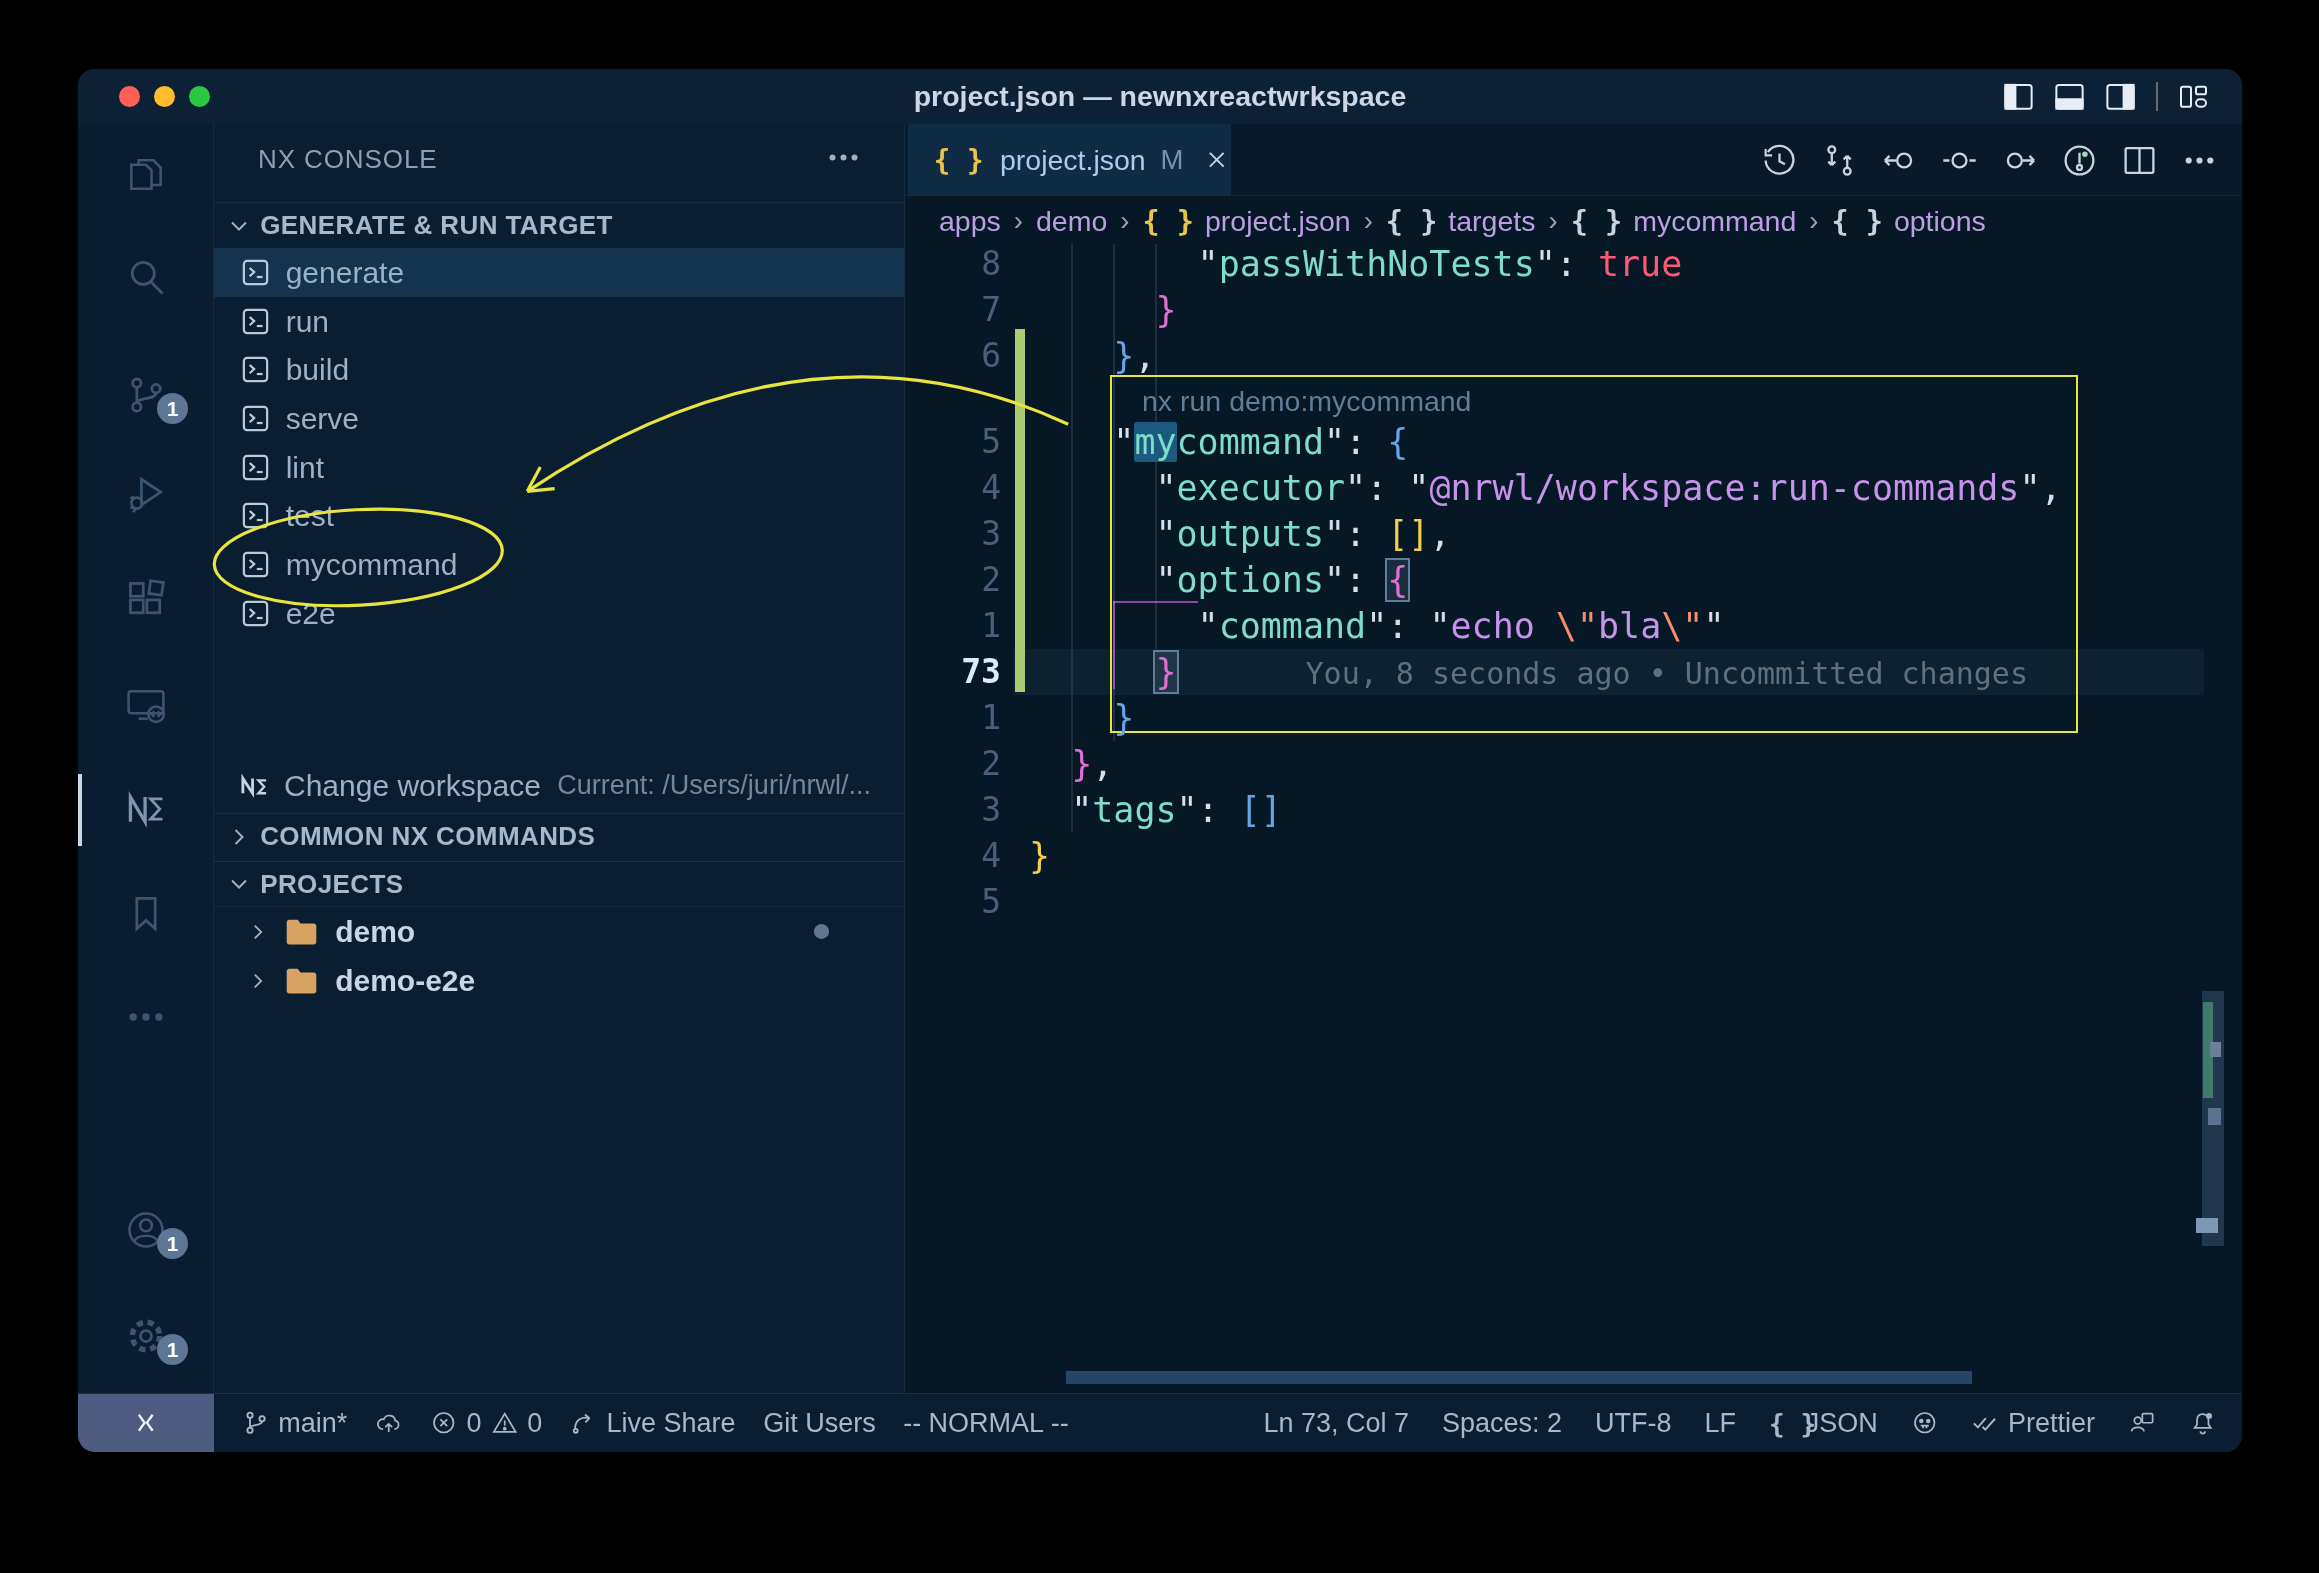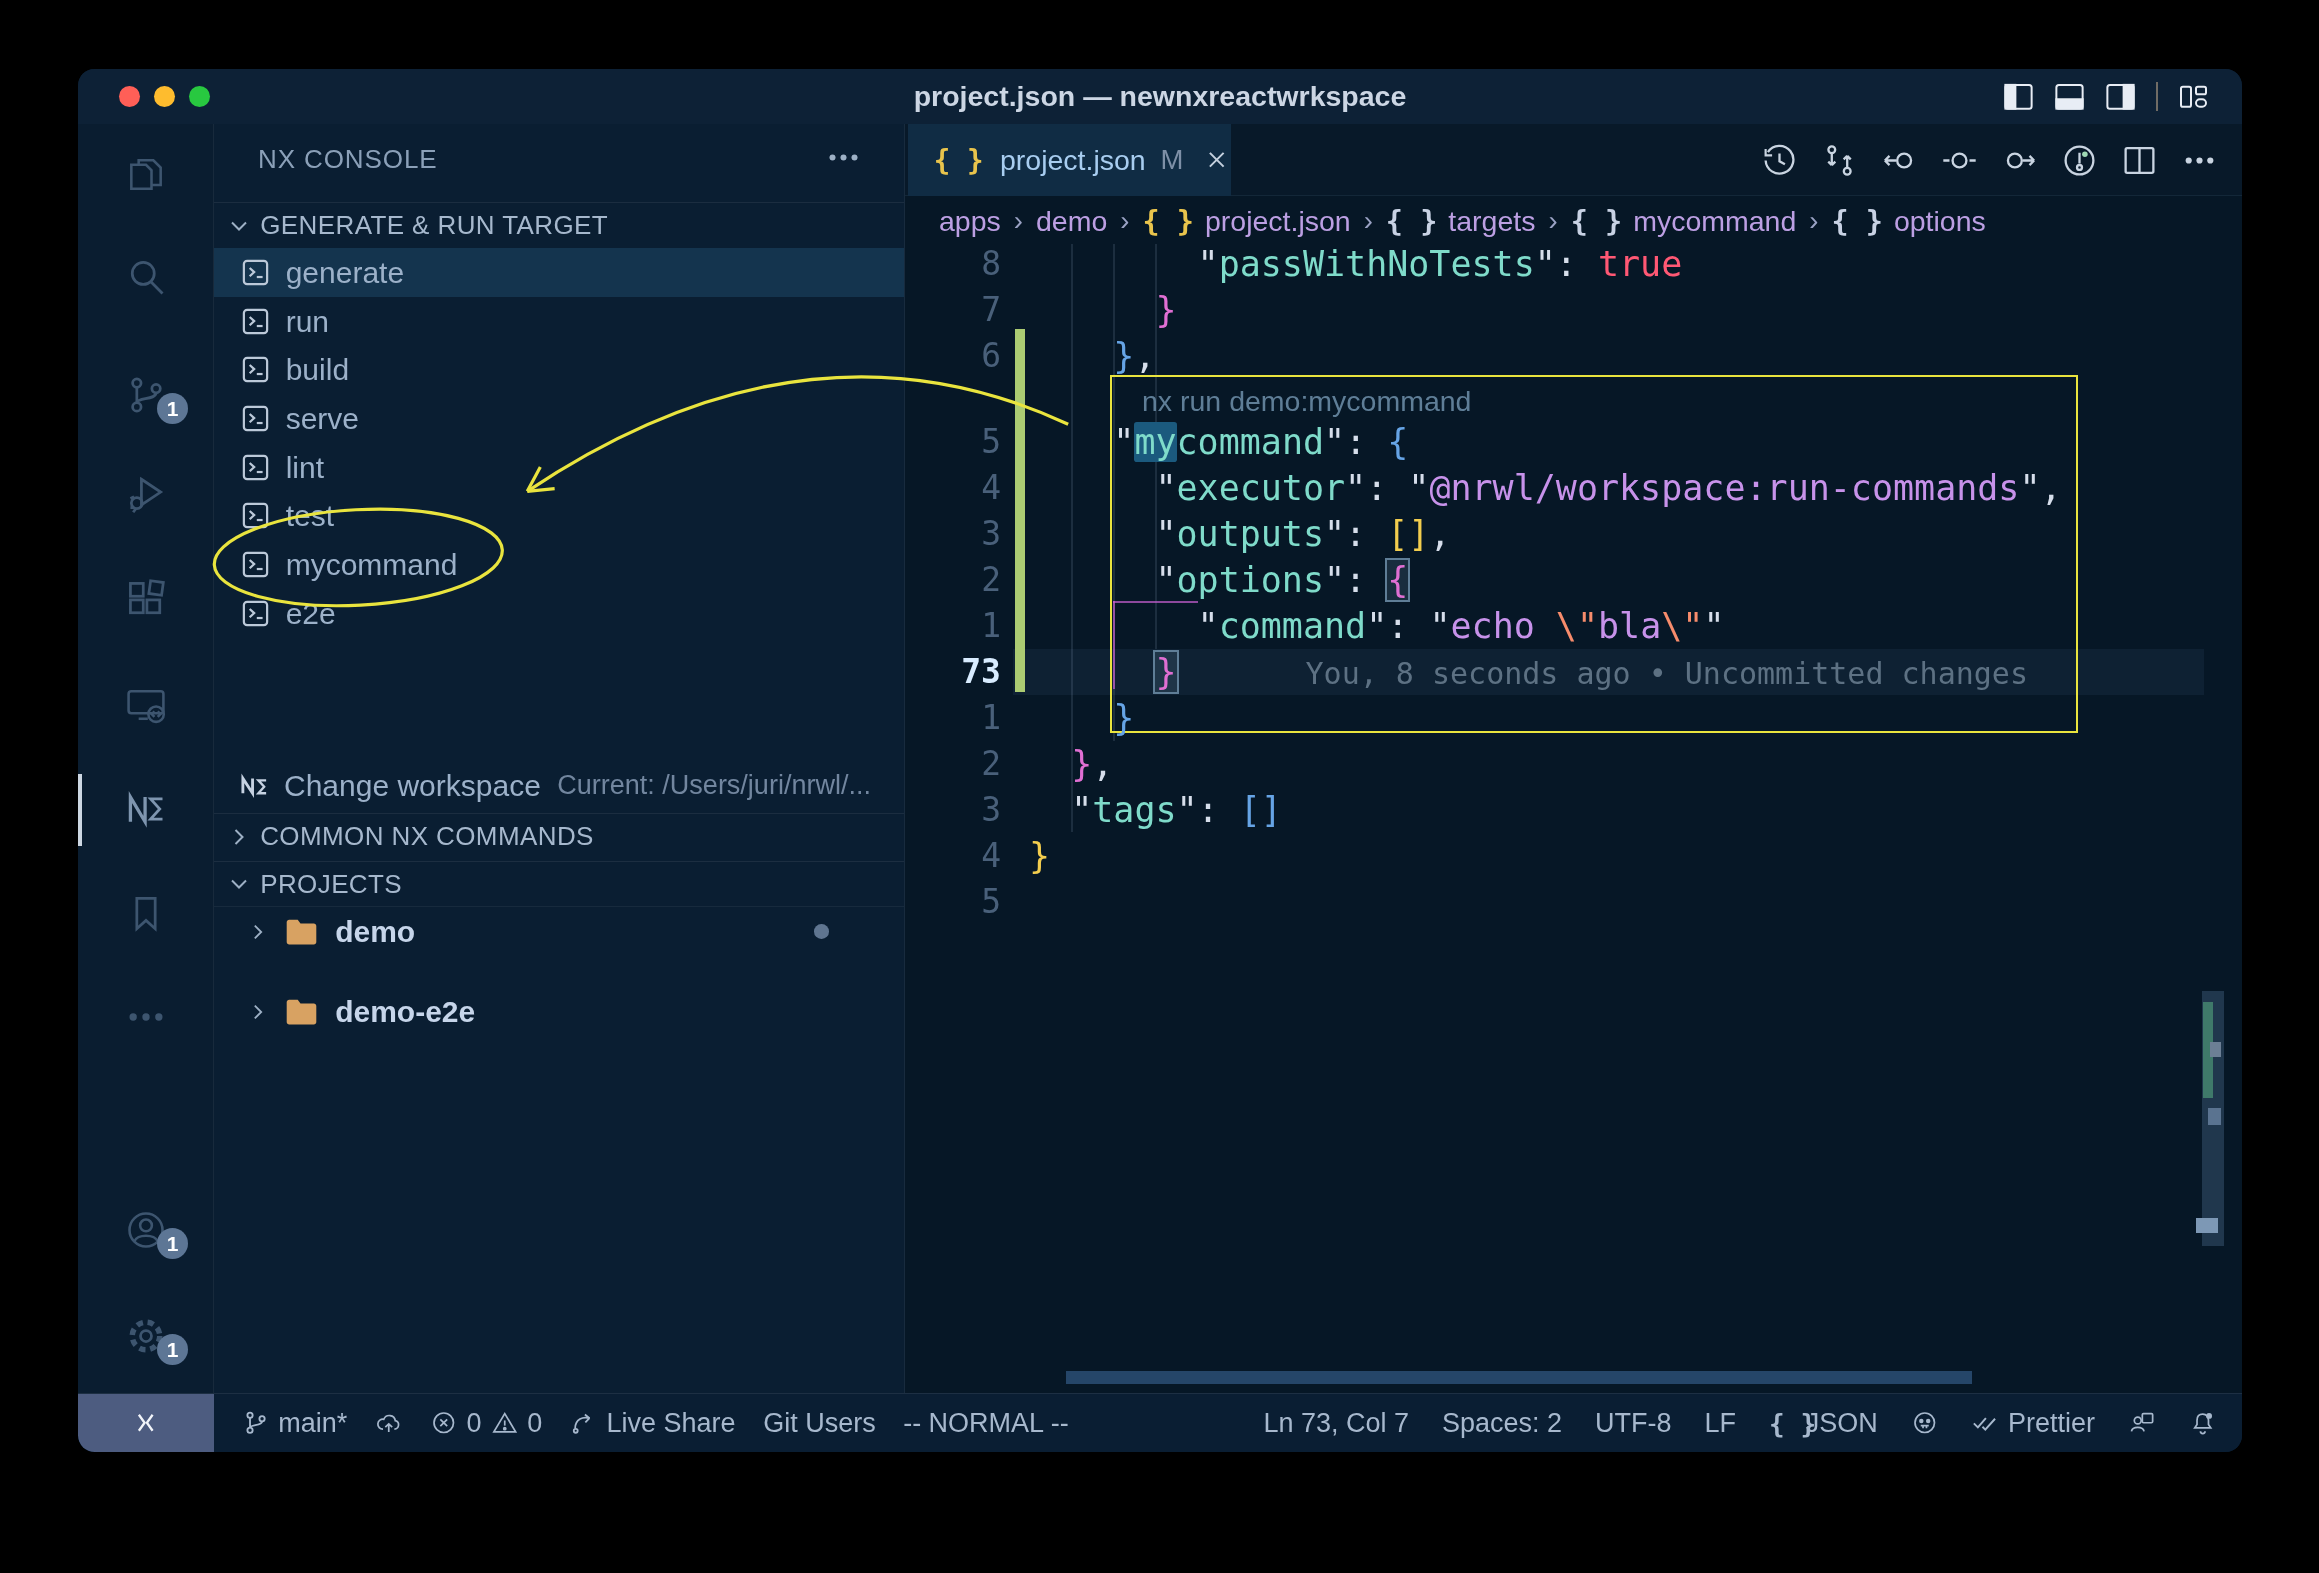--- a/index.html
+++ b/index.html
@@ -30,21 +30,21 @@
   .ab-active-bar { position:absolute; left:0; top:650px; width:3.7px; height:72px; background:#cdd7e2; }
   .ab-badge { position:absolute; right:26px; bottom:14.7px; min-width:31px; height:31px; border-radius:15.6px;
               background:#5d7695; color:#fff; font-size:21px; font-weight:700; display:flex; align-items:center; justify-content:center; }
 
   
   .sidebar { position:relative; width:691px; background:#0a1e32; border-right:0.9px solid rgba(255,255,255,.06); flex:none; }
   .sb-title-row { position:absolute; top:0; left:0; right:0; height:64px; }
   .sb-title { position:absolute; left:44px; top:20px; font-size:26px; letter-spacing:0.9px; color:#8ba0b8; }
   .sb-more { position:absolute; right:44px; top:16.5px; width:33px; height:33px; color:#9db0c5; }
   .section-hdr { position:absolute; left:0; right:0; height:46px; border-top:0.9px solid rgba(255,255,255,.07);
-                 display:flex; align-items:center; color:#a6b8cd; font-weight:400; font-size:26px; letter-spacing:0.4px; }
+                 display:flex; align-items:center; color:#a6b8cd; font-weight:700; font-size:26px; letter-spacing:0.4px; }
   .section-hdr .chev { width:24px; height:24px; margin:0 9.2px 0 13px; color:#9db0c5; }
   .target-row { position:absolute; left:0; right:0; height:49px; display:flex; align-items:center; }
   .target-row.selected { background:#14344e; }
   .target-row .icn { width:31px; height:31px; margin-left:26px; color:#bcc9d9; flex:none; }
   .target-label { margin-left:14.7px; font-size:30px; color:#9cb1c9; }
   .ws-row { position:absolute; left:0; right:0; top:637px; height:49px; display:flex; align-items:center; }
   .ws-row .icn { width:33px; height:31px; margin-left:24px; color:#c6d2e2; flex:none; }
   .ws-label { margin-left:13px; font-size:30px; color:#9cb1c9; white-space:nowrap; }
   .ws-detail { margin-left:16.5px; font-size:27px; color:#72869f; white-space:nowrap; overflow:hidden;text-align:right; }
   .proj-row { position:absolute; left:0; right:0; height:49px; display:flex; align-items:center; }
@@ -396,21 +396,21 @@
               </svg>
             </span>
             <span class="icn folder" data-name="folder-icon">
               <svg viewBox="0 0 24 22" fill="#d8a262">
                 <path d="M1.5 4.5c0-1 .8-1.8 1.8-1.8h6l2 2.6h9.4c1 0 1.8.8 1.8 1.8v11.4c0 1-.8 1.8-1.8 1.8H3.3c-1 0-1.8-.8-1.8-1.8z"></path>
               </svg>
             </span>
             <span class="proj-label" data-name="project-item-label">demo</span>
             <span class="proj-dot" data-name="project-status-dot"></span>
           </div>
-          <div class="proj-row" data-name="project-item-demo-e2e" style="top: 832px; margin-top: 31px;">
+          <div class="proj-row" data-name="project-item-demo-e2e" style="top: 832px;">
             <span class="icn chev" data-name="chevron-right-icon">
               <svg viewBox="0 0 24 24" fill="none" stroke="currentColor" stroke-width="2">
                 <path d="M8.5 5l7 7-7 7"></path>
               </svg>
             </span>
             <span class="icn folder" data-name="folder-icon">
               <svg viewBox="0 0 24 22" fill="#d8a262">
                 <path d="M1.5 4.5c0-1 .8-1.8 1.8-1.8h6l2 2.6h9.4c1 0 1.8.8 1.8 1.8v11.4c0 1-.8 1.8-1.8 1.8H3.3c-1 0-1.8-.8-1.8-1.8z"></path>
               </svg>
             </span>

